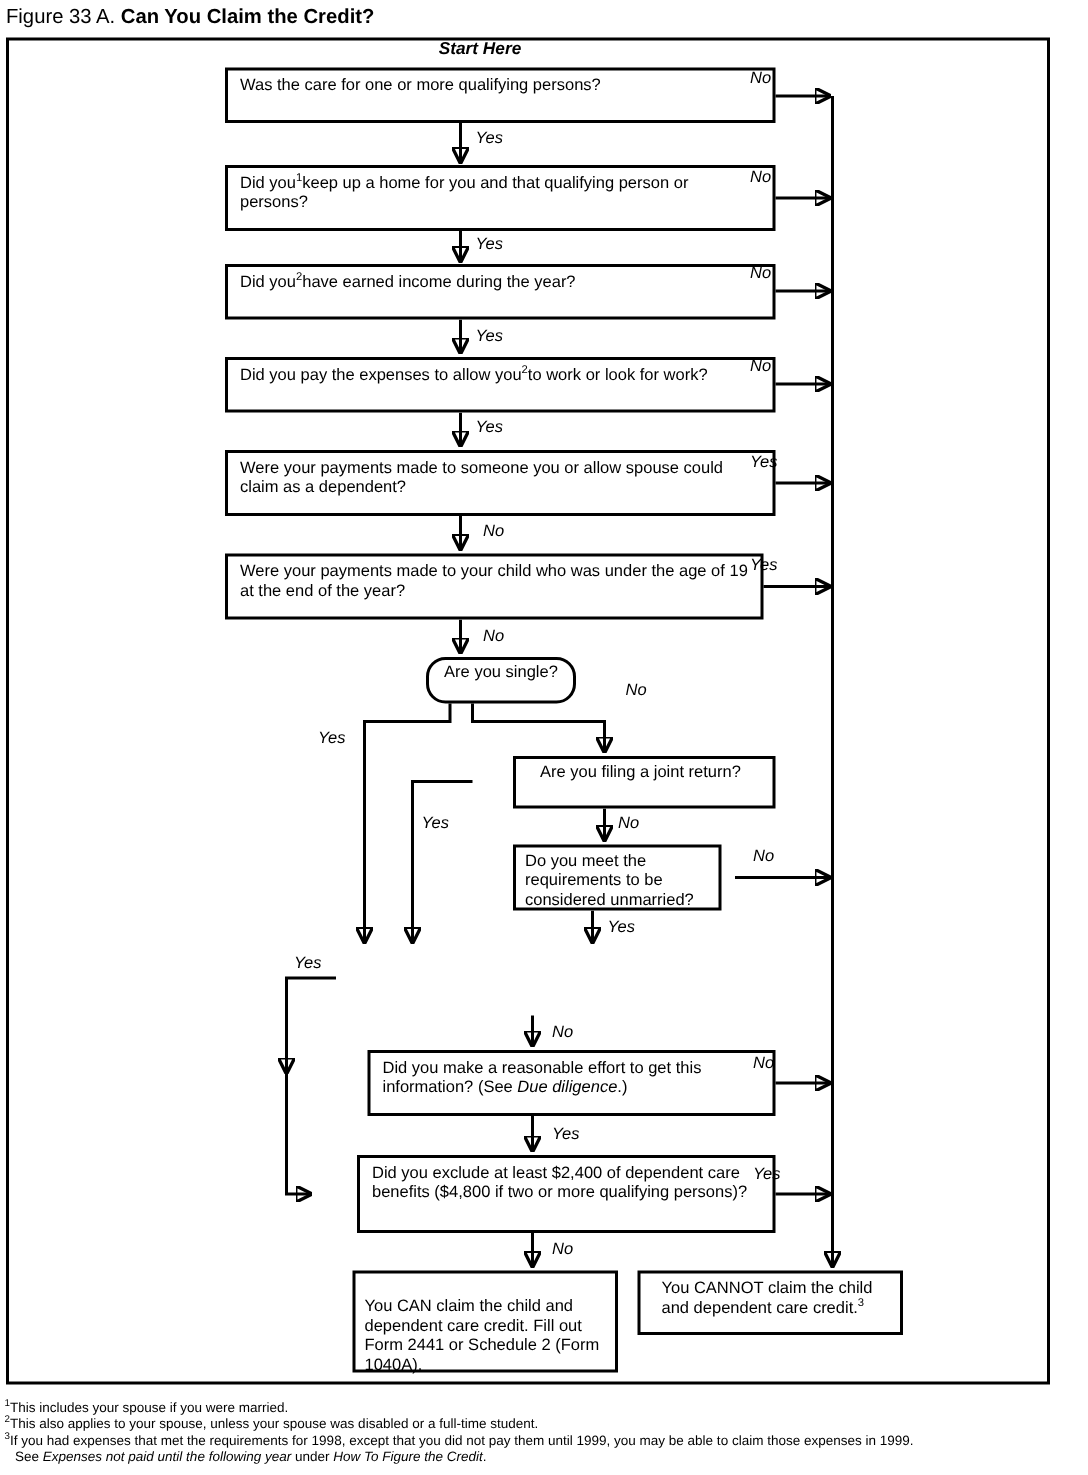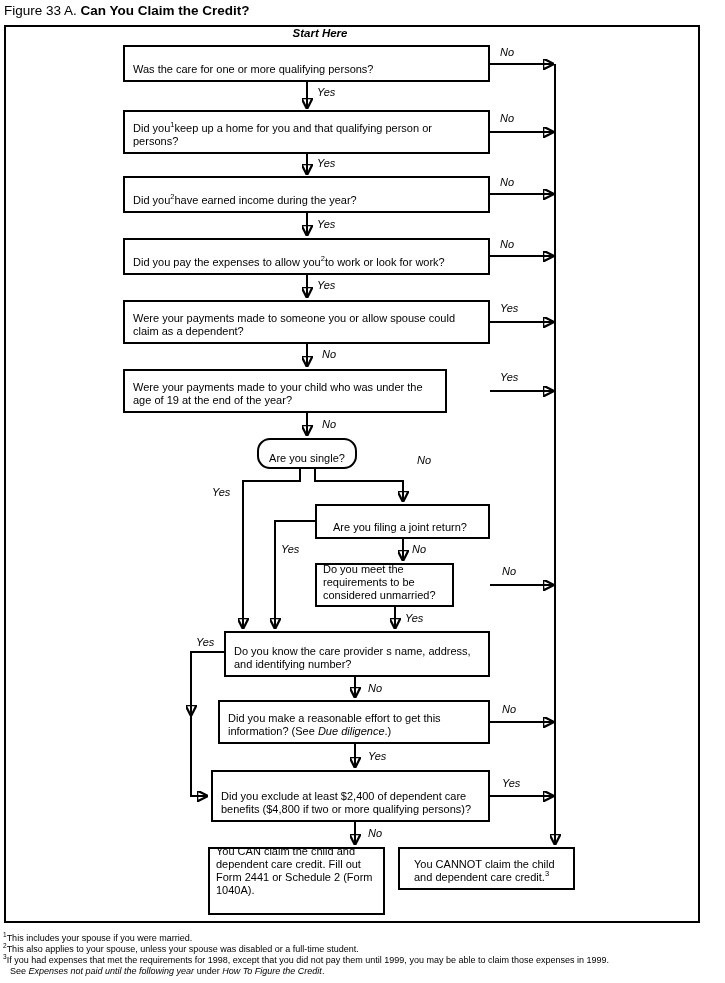--- a/index.html
+++ b/index.html
@@ -5,22 +5,22 @@
   html,body{margin:0;padding:0;background:#fff;}
   .canvas{position:relative;width:725px;height:983px;background:#fff;
           font-family:"Liberation Sans",sans-serif;color:#000;overflow:hidden;}
   .title{position:absolute;left:4px;top:3px;font-size:13.5px;white-space:nowrap;}
   .title .bold{font-weight:bold;}
   .frame{position:absolute;left:4px;top:25px;width:696px;height:898px;
          border:2px solid #000;box-sizing:border-box;}
   .start{position:absolute;left:253px;top:27px;width:134px;text-align:center;
          font-weight:bold;font-style:italic;font-size:11.5px;}
   .qbox{position:absolute;border:2px solid #000;background:#fff;box-sizing:border-box;
-        font-size:11px;line-height:13px;display:flex;align-items:flex-end;
-        padding:4px 8px;}
+        font-size:11px;line-height:13px;display:flex;align-items:flex-start;
+        padding:4px 8px;margin-left:27px;}
   .qbox.center{justify-content:center;text-align:center;border-radius:13px;}
   .sup{font-size:7.5px;vertical-align:super;line-height:0;}
   .lbl{position:absolute;font-style:italic;font-size:11px;white-space:nowrap;}
   .connectors{position:absolute;left:0;top:0;pointer-events:none;}
   .connectors path{stroke:#000;stroke-width:2;fill:none;}
   .footnotes{position:absolute;left:3px;top:933px;width:718px;
              font-size:9px;line-height:11px;}
   .footnotes .fnsup{font-size:6.5px;vertical-align:super;line-height:0;}
   .footnotes .indent{padding-left:7px;}
   .it{font-style:italic;}
@@ -98,39 +98,36 @@
   </div>
 
   <div class="qbox" style="left:123px;top:238px;width:367px;height:37px;">
     <span><span>Did you pay the expenses to allow you</span><span class="sup">2</span><span>to work or look for work?</span></span>
   </div>
 
   <div class="qbox" style="left:123px;top:300px;width:367px;height:44px;">
     <span>Were your payments made to someone you or allow spouse could claim as a dependent?</span>
   </div>
 
-  <div class="qbox" style="left:123px;top:369px;width:324px;height:44px;">
+  <div class="qbox" style="left:123px;top:369px;width:359px;height:44px;">
     <span>Were your payments made to your child who was under the age of 19 at the end of the year?</span>
   </div>
 
   <div class="qbox center" style="left:257px;top:438px;width:100px;height:31px;padding:2px 4px;">
     <span>Are you single?</span>
   </div>
 
   <div class="qbox" style="left:315px;top:504px;width:175px;height:35px;padding:3px 16px;">
     <span>Are you filing a joint return?</span>
   </div>
 
   <div class="qbox" style="left:315px;top:563px;width:139px;height:44px;padding:3px 6px;">
     <span>Do you meet the requirements to be considered unmarried?</span>
   </div>
 
-  <div class="qbox" style="left:224px;top:631px;width:266px;height:46px;">
-    <span>Do you know the care provider s name, address, and identifying number?</span>
-  </div>
 
   <div class="qbox" style="left:218px;top:700px;width:272px;height:44px;">
     <span><span>Did you make a reasonable effort to get this information? (See </span><span class="it">Due diligence</span><span>.)</span></span>
   </div>
 
   <div class="qbox" style="left:211px;top:770px;width:279px;height:52px;">
     <span>Did you exclude at least $2,400 of dependent care benefits ($4,800 if two or more qualifying persons)?</span>
   </div>
 
   <div class="qbox" style="left:208px;top:847px;width:177px;height:68px;padding:16px 6px;">

